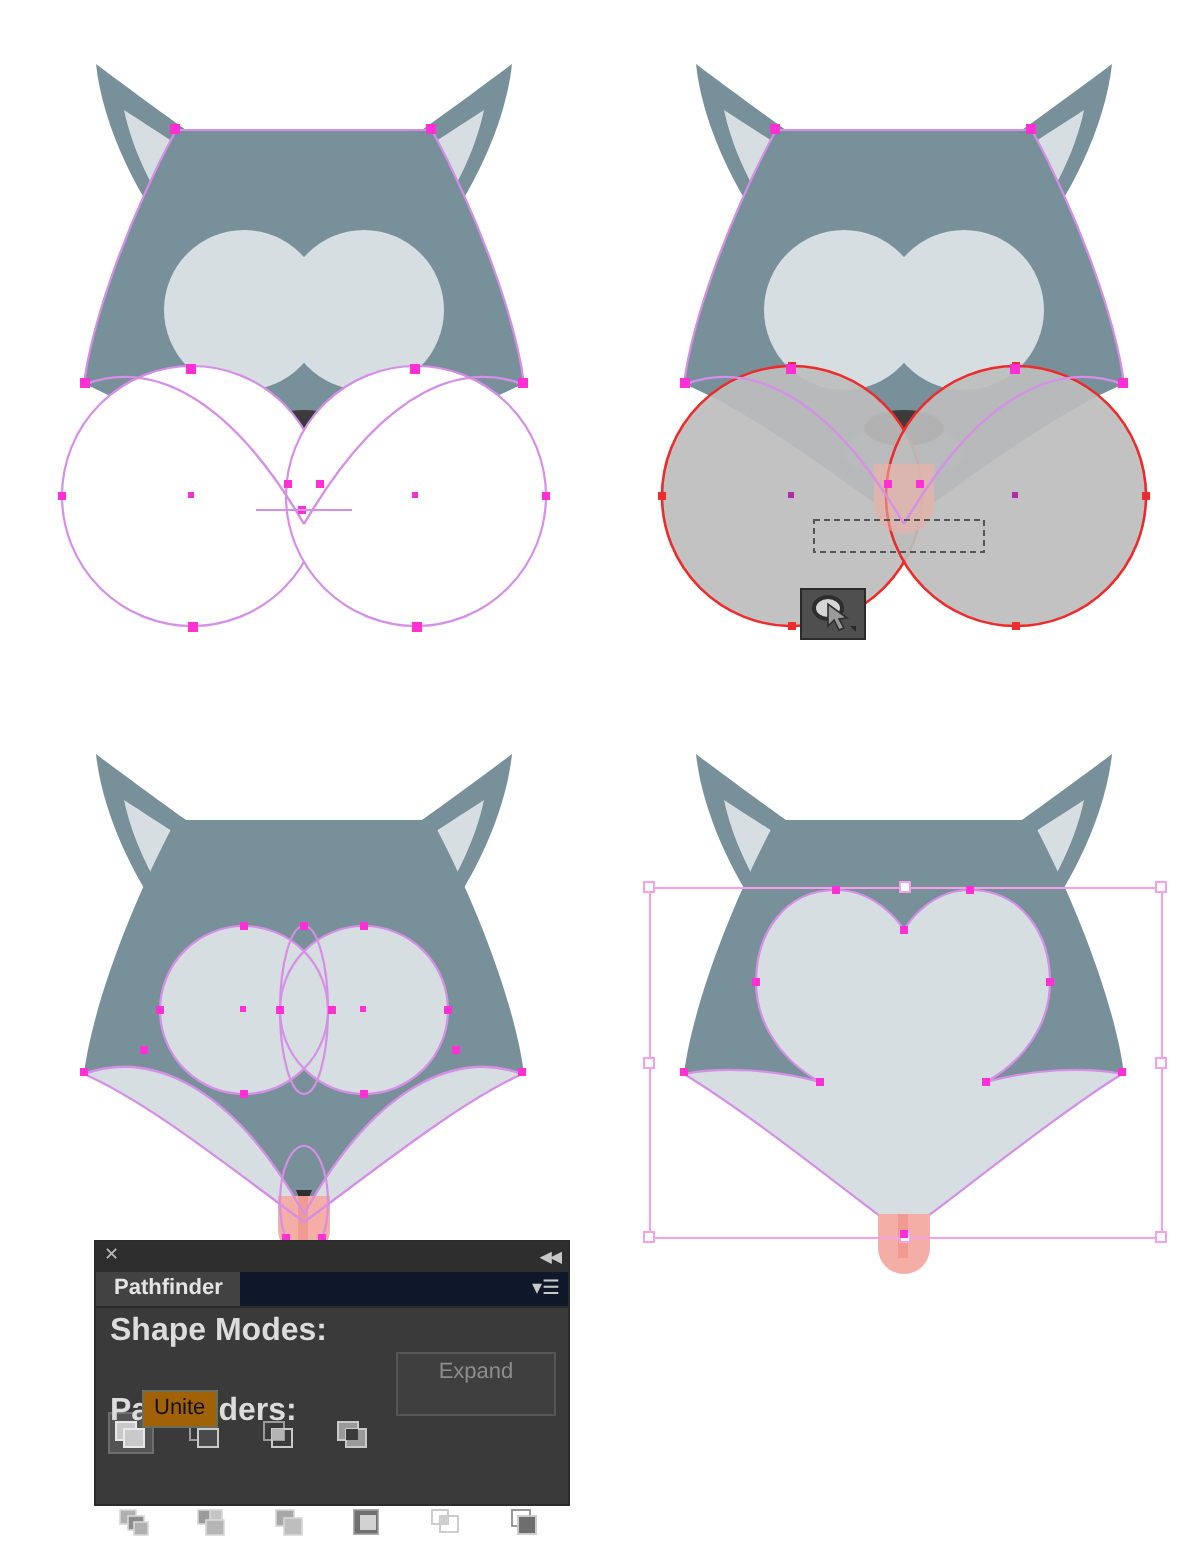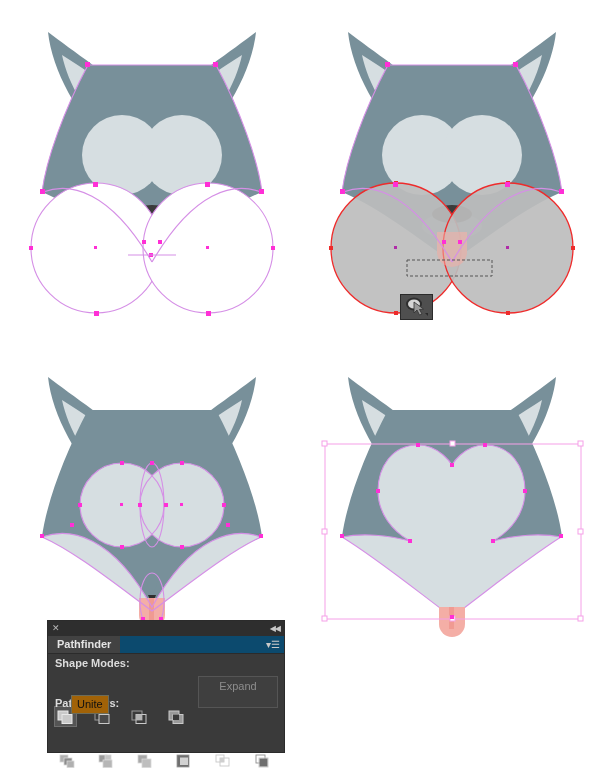--- a/index.html
+++ b/index.html
@@ -29,40 +29,40 @@
   #pf-close{
     position:absolute;left:4px;top:1px;
     color:#b8b8b8;font-size:9px;line-height:13px;
     font-family:"DejaVu Sans", sans-serif;
   }
   #pf-collapse{
     position:absolute;right:4px;top:1px;
     color:#c9c9c9;font-size:8px;line-height:13px;letter-spacing:-1px;
   }
   #pf-tabbar{
-    height:17px;background:#0c4a6e;position:relative;
+    height:17px;background:#0f172a;position:relative;
     border-bottom:1px solid #2b2b2b;
   }
   #pf-tab{
     position:absolute;left:0;top:0;height:17px;
     padding:0 9px;
     background:#424242;
     color:#e4e4e4;
     font-size:11px;font-weight:bold;
     line-height:17px;
     box-sizing:border-box;
   }
   #pf-menu{
     position:absolute;right:4px;top:2px;
     color:#c9c9c9;font-size:10px;line-height:13px;
   }
   .pf-section-label{
     position:absolute;
     color:#dcdcdc;
-    font-size:11px;font-weight:bold;
+    font-size:16px;font-weight:bold;
     font-family:"Liberation Sans", sans-serif;
   }
   #shape-modes-label{left:7px;top:36px;}
   #pathfinders-label{left:7px;top:76px;}
 
   .pf-row{position:absolute;}
   .pf-btn{
     position:absolute;
     width:23px;height:21px;
     box-sizing:border-box;

